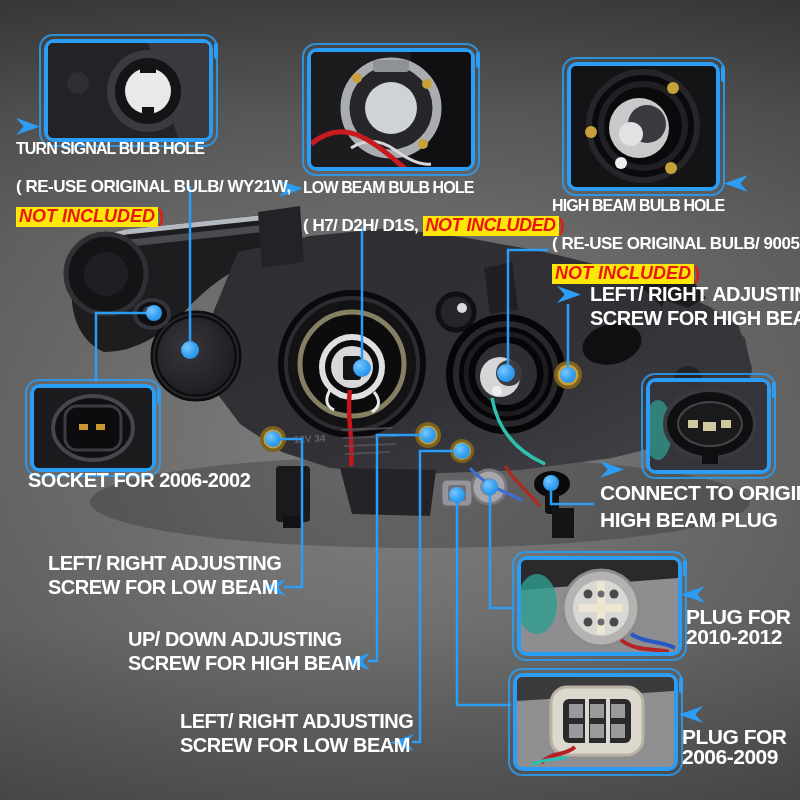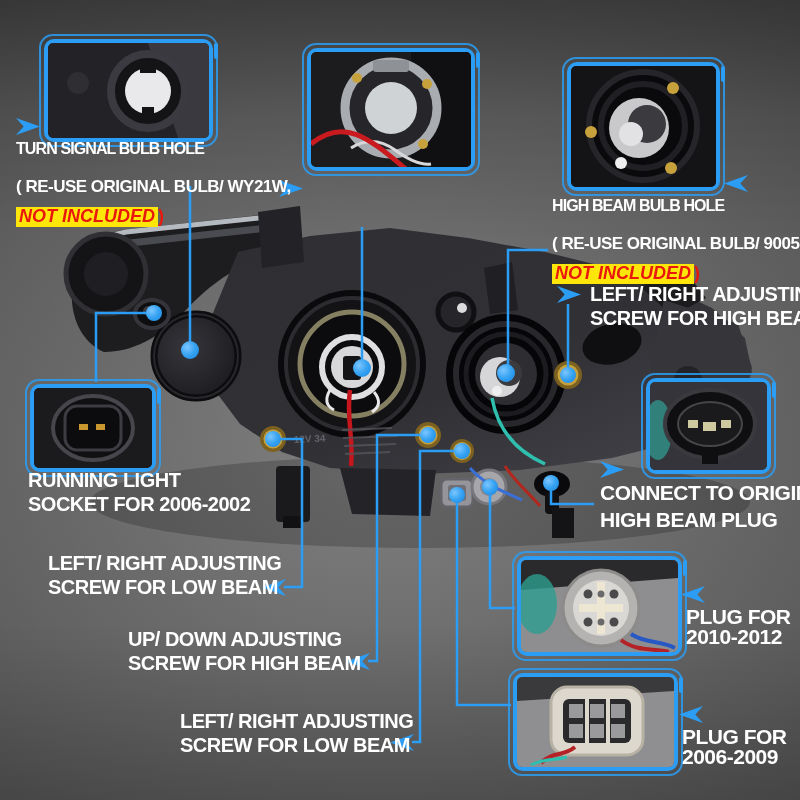--- a/index.html
+++ b/index.html
@@ -295,40 +295,41 @@
   <div class="chev l" style="left:681px;top:586px;"></div>
   <div class="chev l" style="left:679px;top:706px;"></div>
 
   <div class="lbl" style="left:16px;top:136px;">
     <div class="title">TURN SIGNAL BULB HOLE</div>
     <div class="sub">( RE-USE ORIGINAL BULB/ WY21W,</div>
     <div class="hlrow"><span class="hl">NOT INCLUDED</span><span class="paren">)</span></div>
   </div>
 
   <div class="lbl" style="left:303px;top:175px;">
+    <div class="title">LOW BEAM BULB HOLE</div>
+    <div class="sub"><span>( H7/ D2H/ D1S,</span> <span class="hl">NOT INCLUDED</span><span class="paren">)</span></div>
   </div>
 
   <div class="lbl" style="left:552px;top:193px;">
     <div class="title">HIGH BEAM BULB HOLE</div>
     <div class="sub">( RE-USE ORIGINAL BULB/ 9005,</div>
     <div class="hlrow"><span class="hl">NOT INCLUDED</span><span class="paren">)</span></div>
   </div>
 
   <div class="lbl label" style="left:590px;top:282px;">
     <div>LEFT/ RIGHT ADJUSTING</div>
     <div>SCREW FOR HIGH BEAM</div>
   </div>
 
   <div class="lbl label" style="left:600px;top:479px;font-size:21px;line-height:27px;">
     <div>CONNECT TO ORIGINAL</div>
     <div>HIGH BEAM PLUG</div>
   </div>
 
   <div class="lbl label" style="left:28px;top:468px;">
-    <div>RUNNING LIGHT</div>
     <div>SOCKET FOR 2006-2002</div>
   </div>
 
   <div class="lbl label" style="left:48px;top:551px;">
     <div>LEFT/ RIGHT ADJUSTING</div>
     <div>SCREW FOR LOW BEAM</div>
   </div>
 
   <div class="lbl label" style="left:128px;top:627px;">
     <div>UP/ DOWN ADJUSTING</div>

